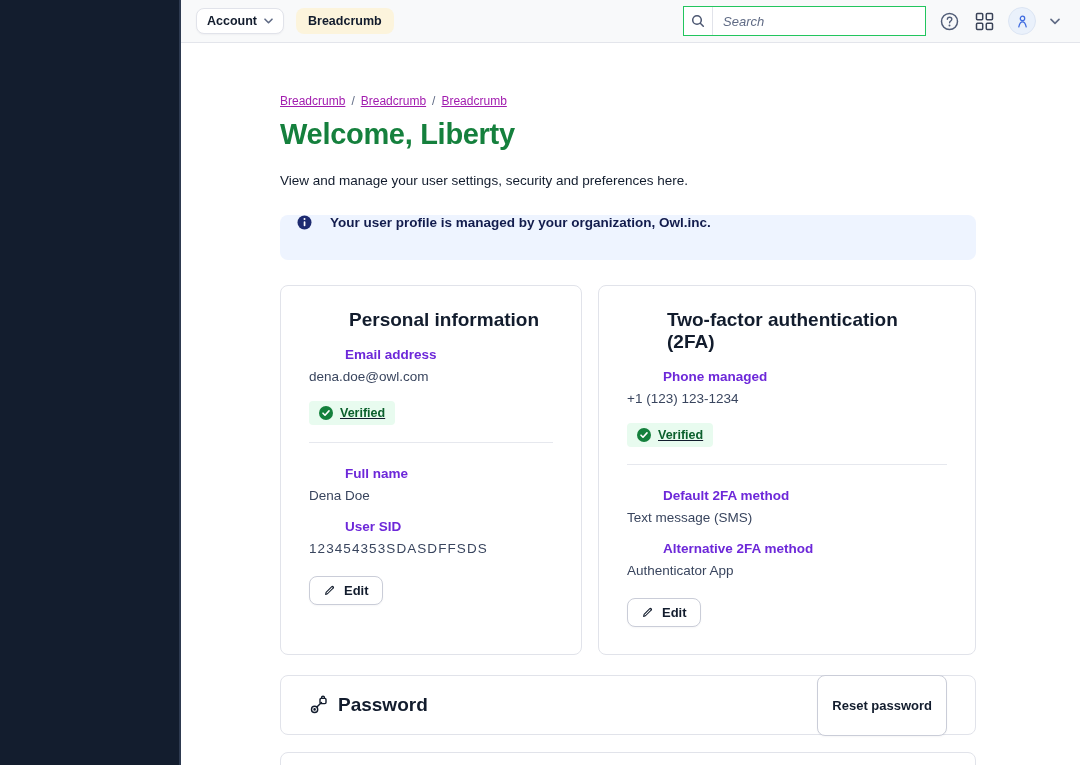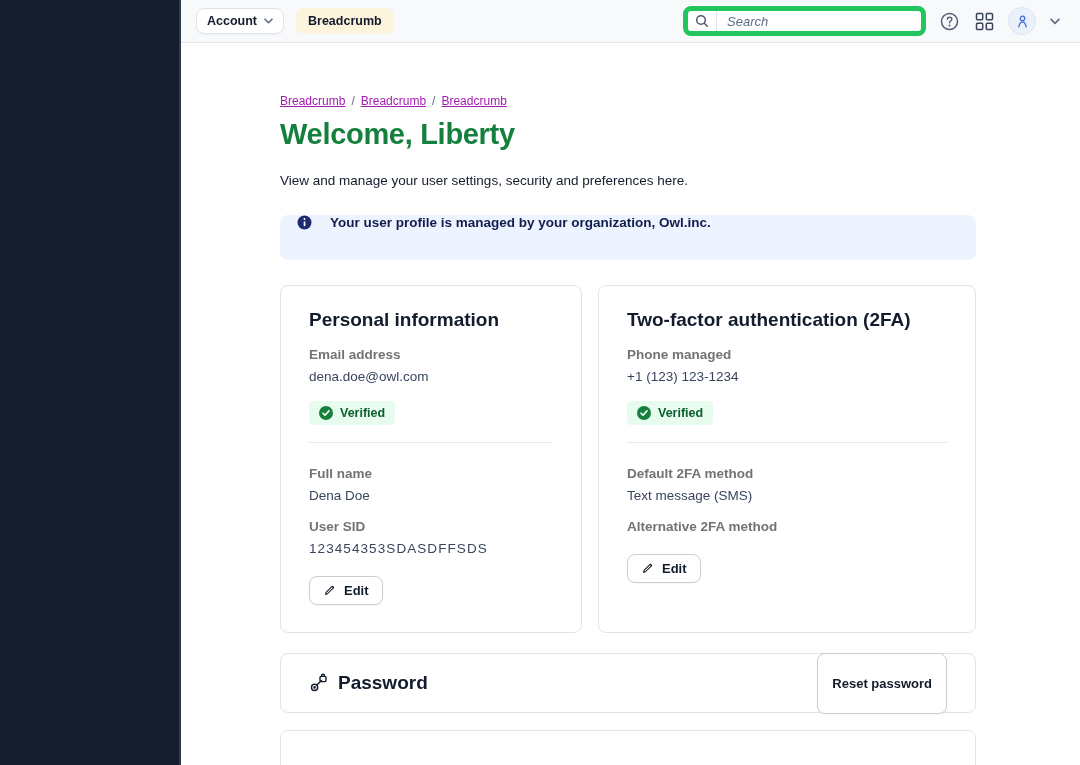--- a/index.html
+++ b/index.html
@@ -16,22 +16,22 @@
   .topbar-right { margin-left:auto; display:flex; align-items:center; gap:12px; }
 
   .btn-account { display:inline-flex; align-items:center; gap:7px; background:#fff;
     border:1px solid #E1E3EA; border-radius:8px; padding:5px 10px;
     font-size:12.5px; font-weight:700; color:#121C2D; cursor:pointer;
     font-family:inherit; box-shadow:0 1px 2px rgba(18,28,45,.04); }
   .btn-subaccount { background:#FCF4DC; border:none; border-radius:8px;
     padding:6px 12px; font-size:12.5px; font-weight:700; color:#121C2D;
     cursor:pointer; font-family:inherit; }
 
-  .search { width:243px; height:30px; background:#fff; border:5px solid #22c55e;
-    border-radius:8px; display:flex; align-items:stretch; overflow:hidden; }
+  .search { width:243px; height:30px; background:#fff; border:1px solid #22c55e;
+    border-radius:0; display:flex; align-items:stretch; overflow:hidden; }
   .search-iconseg { width:29px; display:flex; align-items:center; justify-content:center;
     border-right:1px solid #E1E3EA; }
   .search input { flex:1; border:none; outline:none; background:transparent;
     font-family:inherit; font-size:13px; padding:0 10px; color:#121C2D; }
   .search input::placeholder { color:#606B85; font-style:italic; }
 
   .iconbtn { background:none; border:none; cursor:pointer; display:flex;
     align-items:center; justify-content:center; padding:2px; }
   .avatar { width:28px; height:28px; border-radius:50%; background:#EAF1FB;
     border:1px solid #DCE5F3; display:flex; align-items:center; justify-content:center;
@@ -49,29 +49,29 @@
   .page-subtitle { margin-top:22px; font-size:13.5px; color:#121C2D; }
 
   .banner { margin-top:27px; height:45px; background:#EEF4FF; border-radius:8px;
     display:flex; align-items:flex-start; padding:0 17px; }
   .banner-text { margin-left:18px; font-size:13.5px; font-weight:700; color:#121C4D; }
 
   .cards-row { display:flex; gap:16px; margin-top:25px; }
   .card { background:#fff; border:1px solid #E1E3EA; border-radius:8px; }
   .card-personal { width:302px; padding:23px 28px 27px; }
   .card-2fa { flex:1; padding:23px 28px 27px; }
-  .card-title { font-size:19px; font-weight:700; color:#121C2D; line-height:22px; }
-
-  .field-label { font-size:13.5px; font-weight:700; color:#737373; line-height:15px; }
+  .card-title { font-size:19px; font-weight:700; color:#121C2D; line-height:22px;margin-left:40px; }
+
+  .field-label { font-size:13.5px; font-weight:700; color:#6d28d9; line-height:15px;margin-left:36px; }
   .field-value { font-size:13.5px; color:#39455E; line-height:15px; margin-top:7px; }
   .mt16 { margin-top:16px; } .mt23 { margin-top:23px; }
   .sid { letter-spacing:0.08em; }
 
   .badge { display:inline-flex; align-items:center; gap:7px; background:#E8FBEF;
-    border-radius:4px; padding:5px 10px; margin-top:17px; }
+    border-radius:4px; padding:5px 10px; margin-top:17px;text-decoration:underline; }
   .badge-text { font-size:12.5px; font-weight:600; color:#0B602D; }
 
   .divider { border:none; border-top:1px solid #E6E8EE; margin:17px 0 0; }
 
   .btn-edit { margin-top:20px; display:inline-flex; align-items:center; gap:8px;
     background:#fff; border:1px solid #CACDD8; border-radius:8px; padding:6px 13px;
     font-size:13px; font-weight:700; color:#121C2D; cursor:pointer; font-family:inherit;
     box-shadow:0 1px 2px rgba(18,28,45,.04); }
 
   .password-card { margin-top:20px; height:60px; display:flex; align-items:center;
@@ -204,20 +204,21 @@
           </svg>
         <span class="badge-text">Verified</span>
       </div>
 
       <hr class="divider">
 
       <div class="field-label mt23">Default 2FA method</div>
       <div class="field-value">Text message (SMS)</div>
 
       <div class="field-label mt16">Alternative 2FA method</div>
+      <div class="field-value">Authenticator App</div>
 
       <button class="btn-edit">
         <svg width="13" height="13" viewBox="0 0 16 16">
             <path d="M11.3 3l1.7 1.7M3.2 12.8l.6-2.5 7-7a1.2 1.2 0 0 1 1.7 1.7l-7 7-2.3.8z" fill="none" stroke="#121C2D" stroke-width="1.3" stroke-linecap="round" stroke-linejoin="round"></path>
           </svg>
         <span>Edit</span>
       </button>
     </div>
 
   </div>

